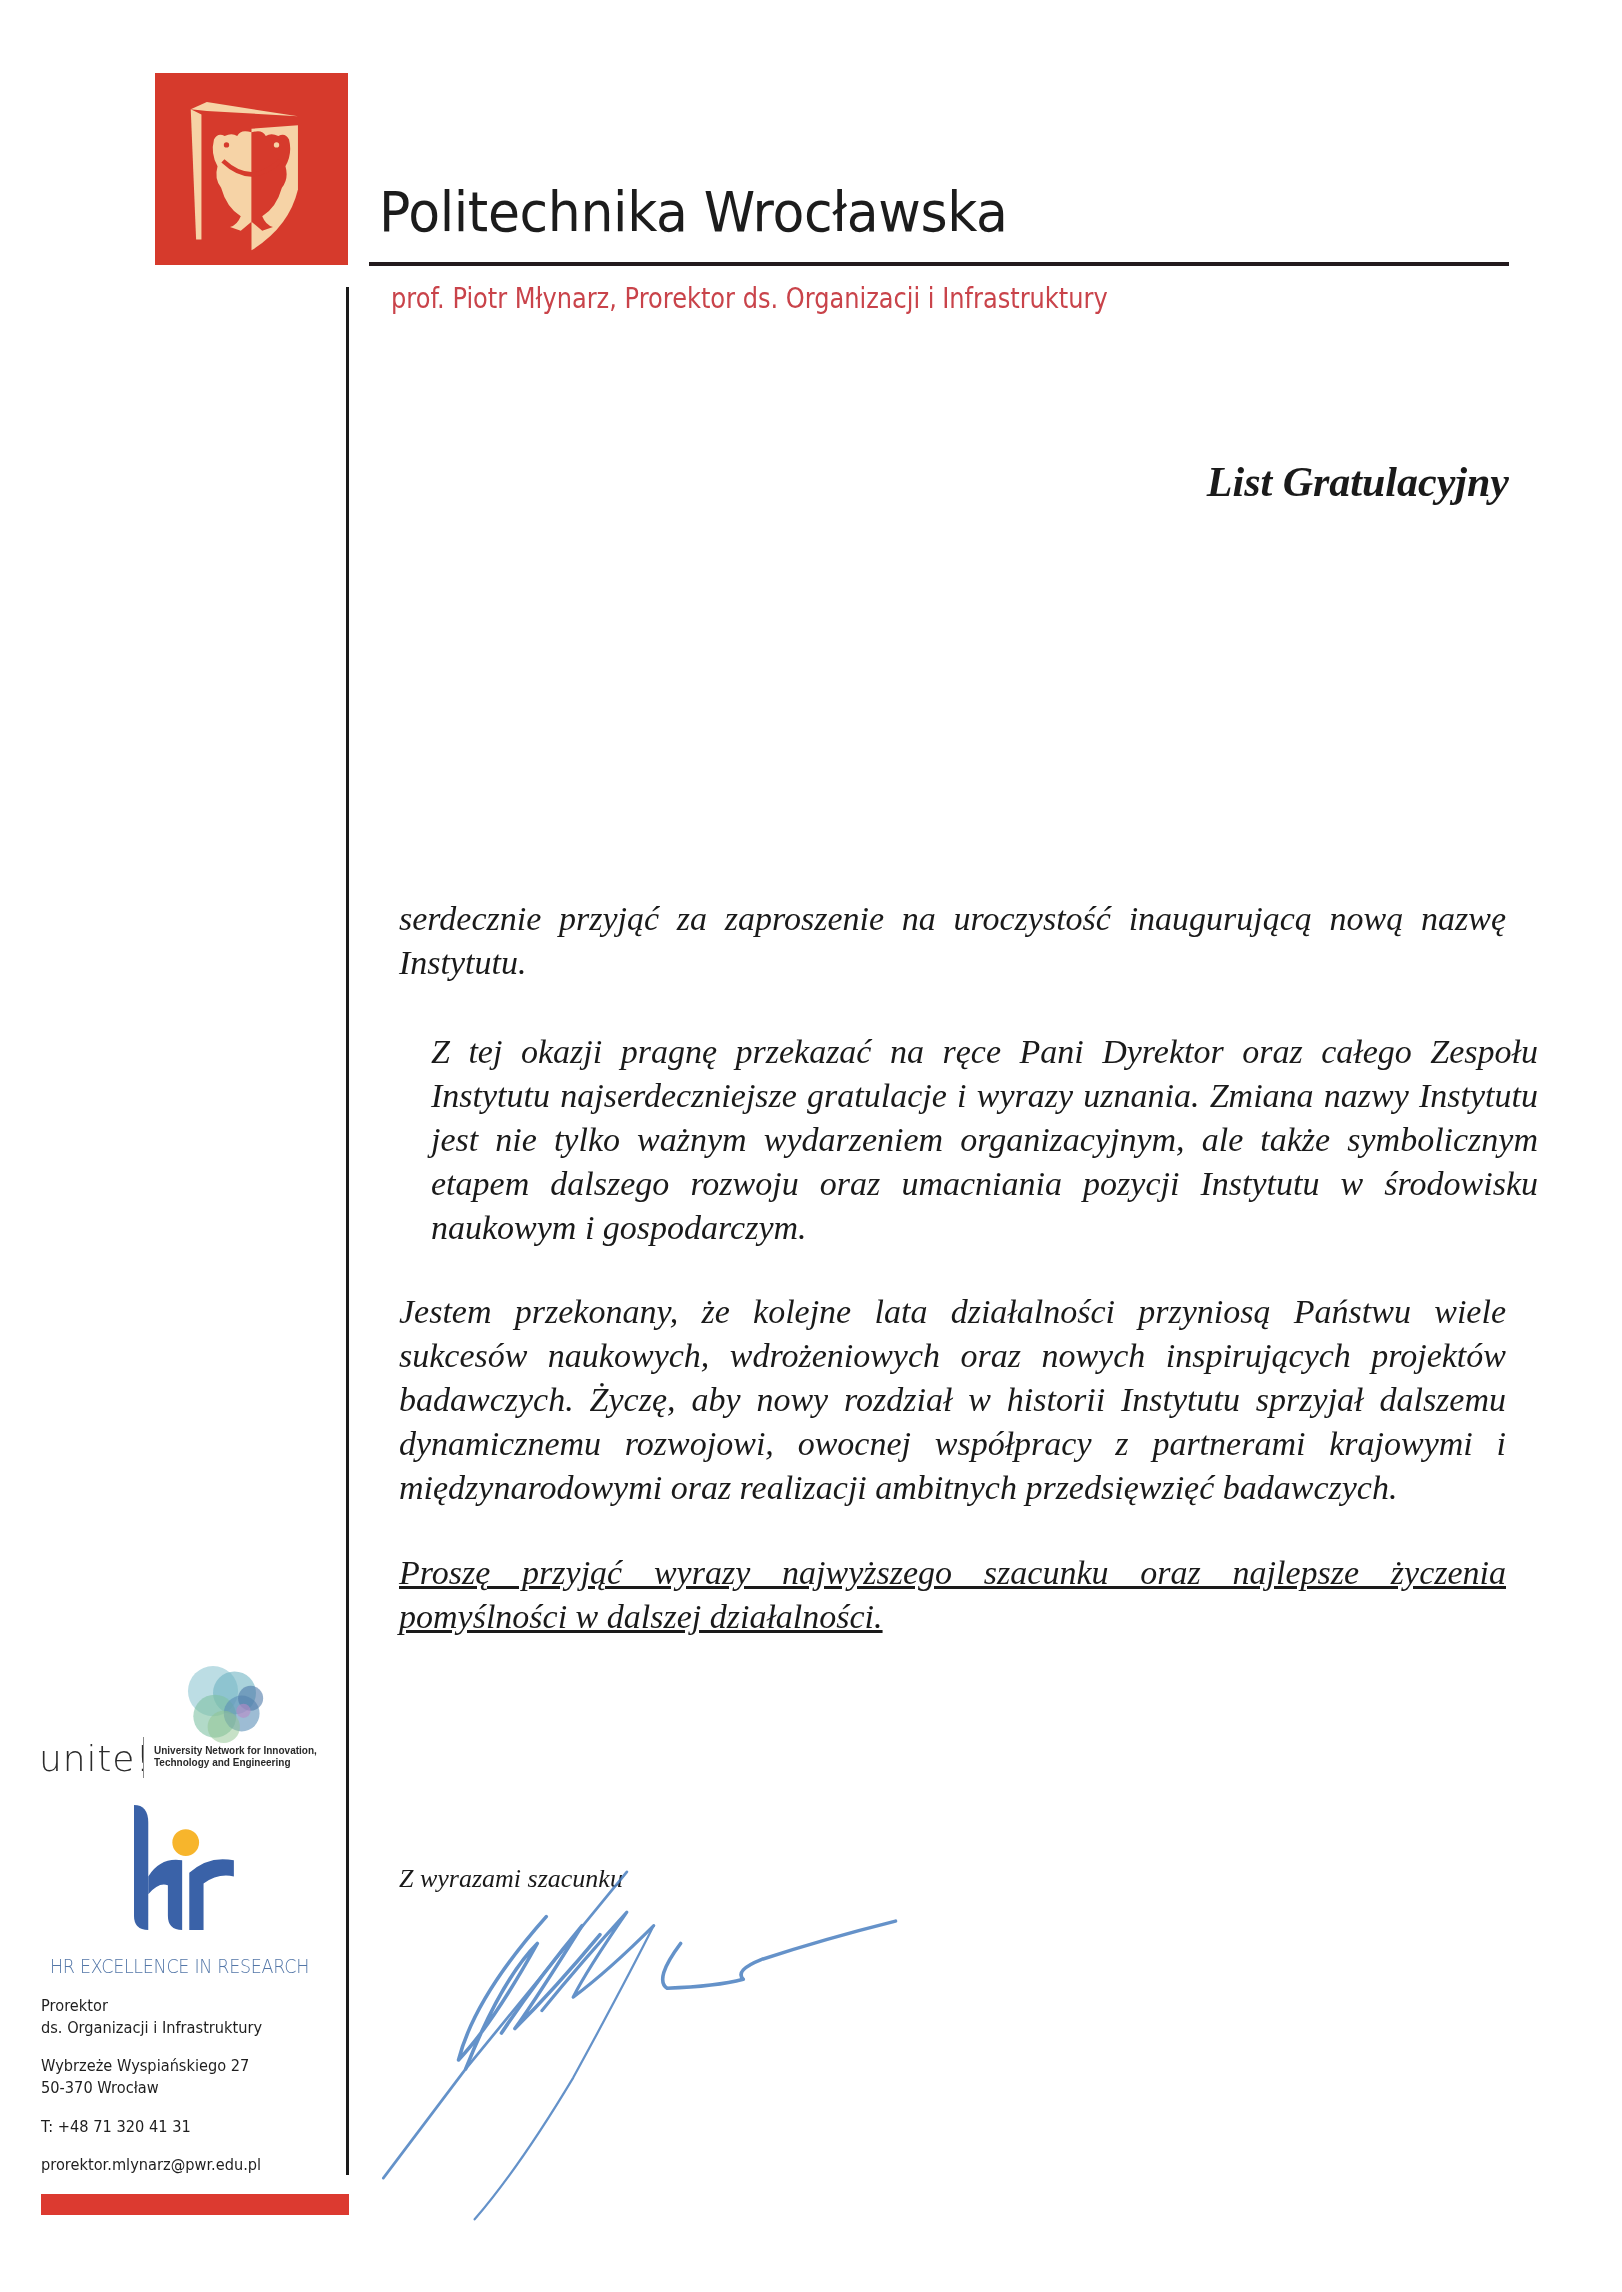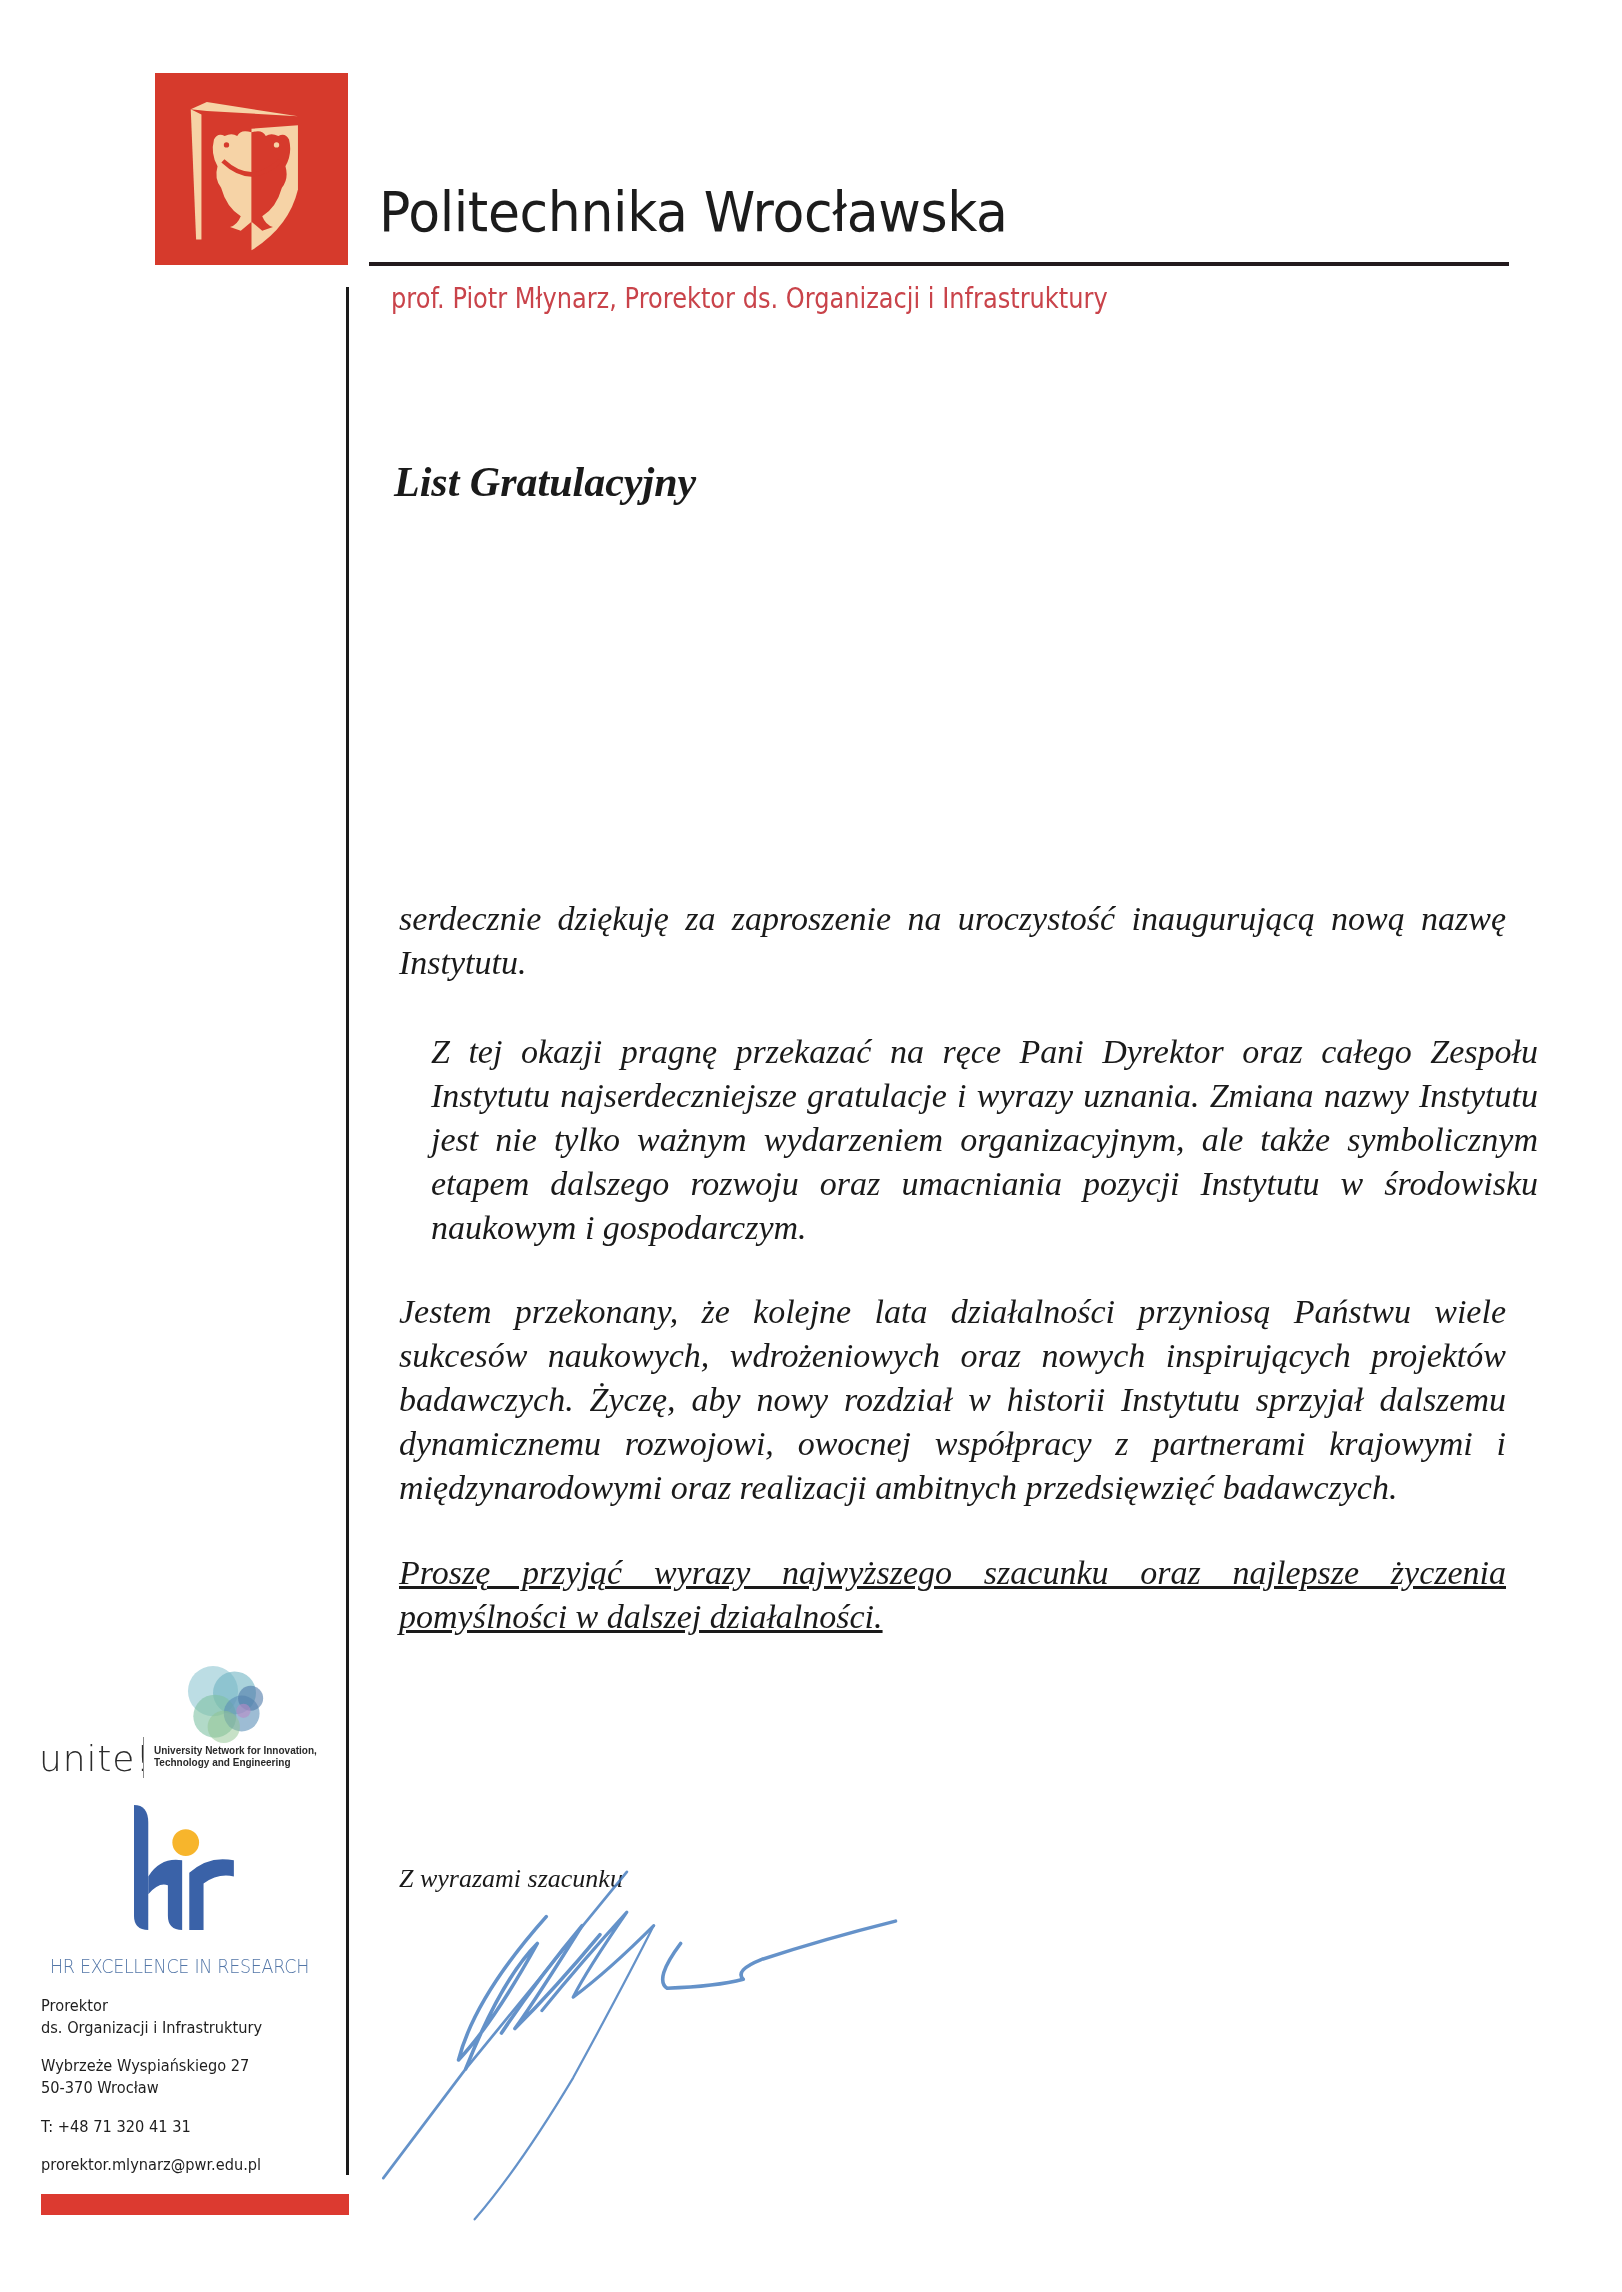--- a/index.html
+++ b/index.html
@@ -23,21 +23,21 @@
     .header-rule { left: 369px; top: 262px; width: 1140px; height: 3.6px; background: #231a1d; }
     .subtitle {
       left: 391px; top: 285px; font-size: 28px; line-height: 1;
       font-family: "DejaVu Sans", "Liberation Sans", sans-serif;
       color: #c9434a; transform: scaleX(0.86); transform-origin: left top; white-space: nowrap;
     }
     .vertical-divider { left: 346px; top: 287px; width: 2.7px; height: 1888px; background: #1a1a1a; }
 
     
     .letter-title {
-      left: 394px; top: 461px; width: 1115px; text-align: left;
+      left: 394px; top: 461px; width: 1115px; text-align: right;
       font-size: 42px; font-weight: 700; font-style: italic; line-height: 1;
     }
     .salutation {
       left: 399px; top: 679px; font-size: 34px; font-style: italic; line-height: 44px;
     }
     .body-text {
       left: 399px; width: 1107px; font-size: 34px; font-style: italic;
       line-height: 44px; text-align: justify; margin: 0;
     }
     .p1 { top: 897px; }
@@ -99,21 +99,21 @@
 <div class="abs uni-name">Politechnika Wrocławska</div>
 <div class="abs header-rule"></div>
 <div class="abs subtitle">prof. Piotr Młynarz, Prorektor ds. Organizacji i Infrastruktury</div>
 <div class="abs vertical-divider"></div>
 
 <div class="abs letter-title">List Gratulacyjny</div>
 
 <div class="abs salutation">
 </div>
 
-<p class="abs body-text p1">serdecznie dziękuję za zaproszenie na uroczystość inaugurującą nową nazwę Instytutu.</p>
+<p class="abs body-text p1">serdecznie przyjąć za zaproszenie na uroczystość inaugurującą nową nazwę Instytutu.</p>
 <p class="abs body-text p2">Z tej okazji pragnę przekazać na ręce Pani Dyrektor oraz całego Zespołu Instytutu najserdeczniejsze gratulacje i wyrazy uznania. Zmiana nazwy Instytutu jest nie tylko ważnym wydarzeniem organizacyjnym, ale także symbolicznym etapem dalszego rozwoju oraz umacniania pozycji Instytutu w środowisku naukowym i gospodarczym.</p>
 <p class="abs body-text p3">Jestem przekonany, że kolejne lata działalności przyniosą Państwu wiele sukcesów naukowych, wdrożeniowych oraz nowych inspirujących projektów badawczych. Życzę, aby nowy rozdział w historii Instytutu sprzyjał dalszemu dynamicznemu rozwojowi, owocnej współpracy z partnerami krajowymi i międzynarodowymi oraz realizacji ambitnych przedsięwzięć badawczych.</p>
 <p class="abs body-text p4">Proszę przyjąć wyrazy najwyższego szacunku oraz najlepsze życzenia pomyślności w dalszej działalności.</p>
 
 <div class="abs closing">Z wyrazami szacunku</div>
 
 <svg class="abs signature" viewBox="0 0 760 440">
   <g fill="none" stroke="#4a7fc0" stroke-linecap="round" stroke-linejoin="round" opacity="0.85">
     <path d="M28 372 L120 250 L300 30" stroke-width="3"></path>
     <path d="M120 250 Q160 150 200 110 Q150 200 112 240 Q130 170 210 80" stroke-width="4"></path>

